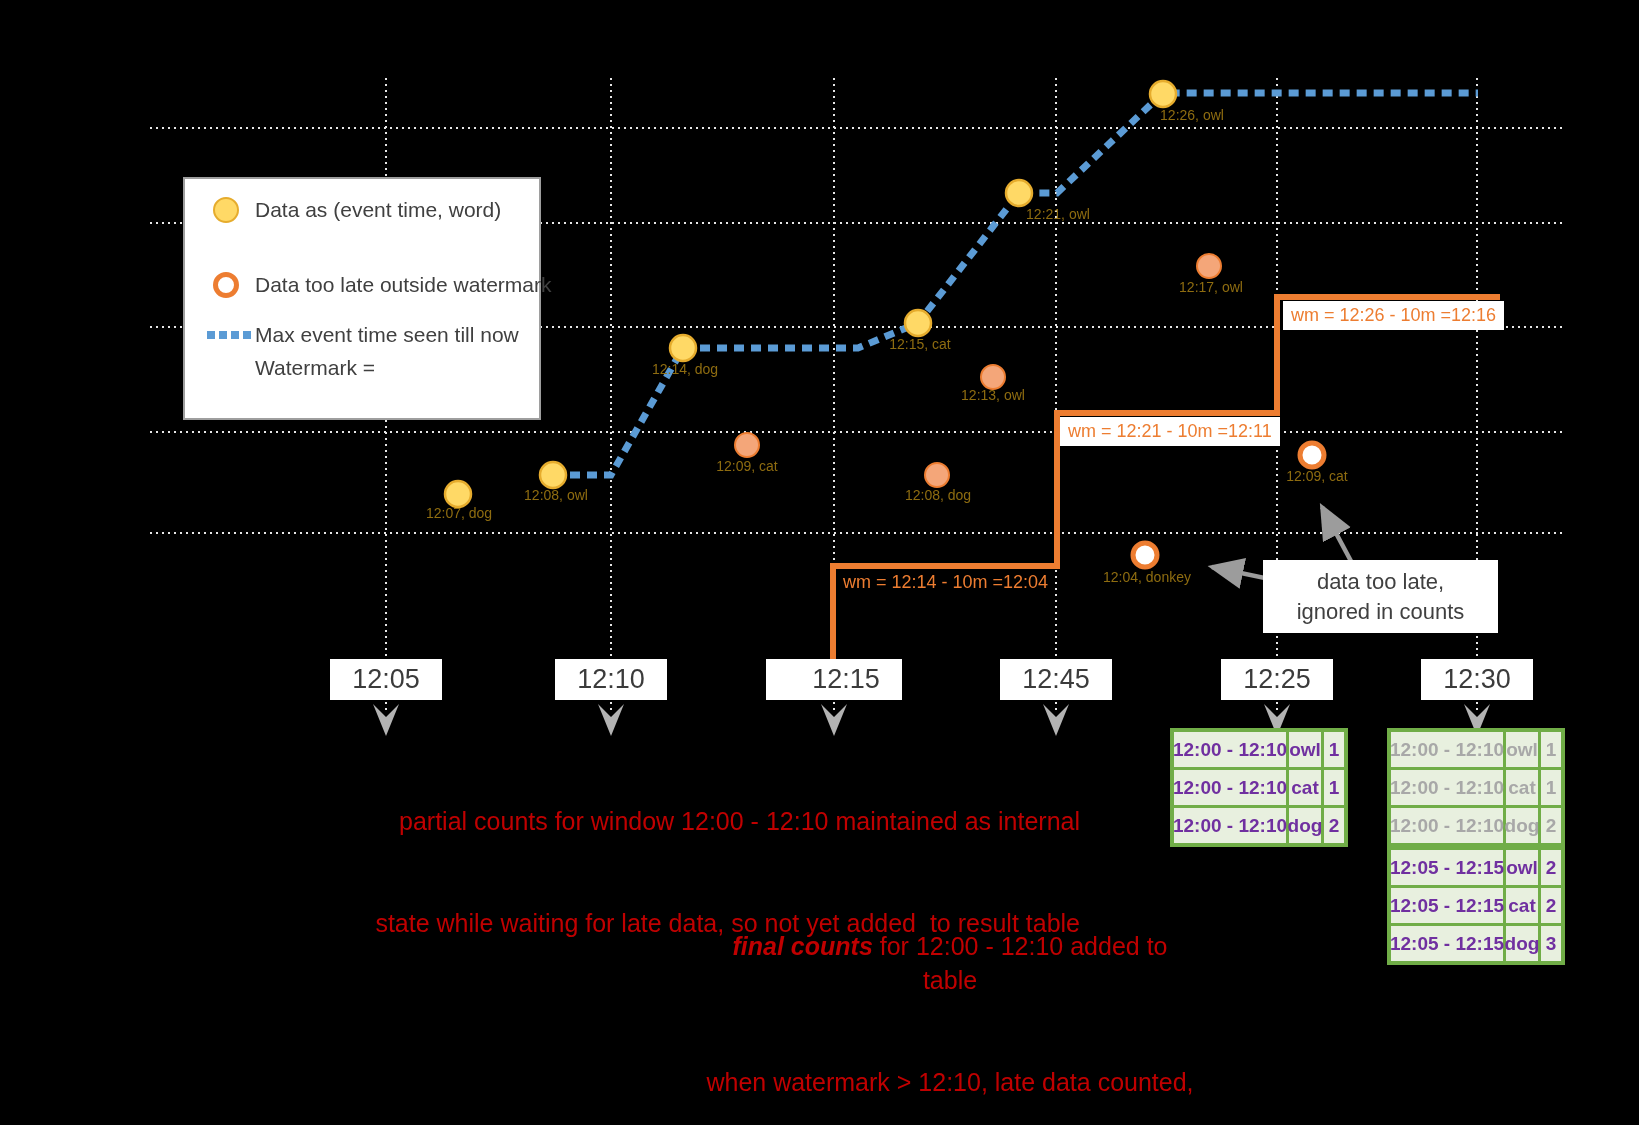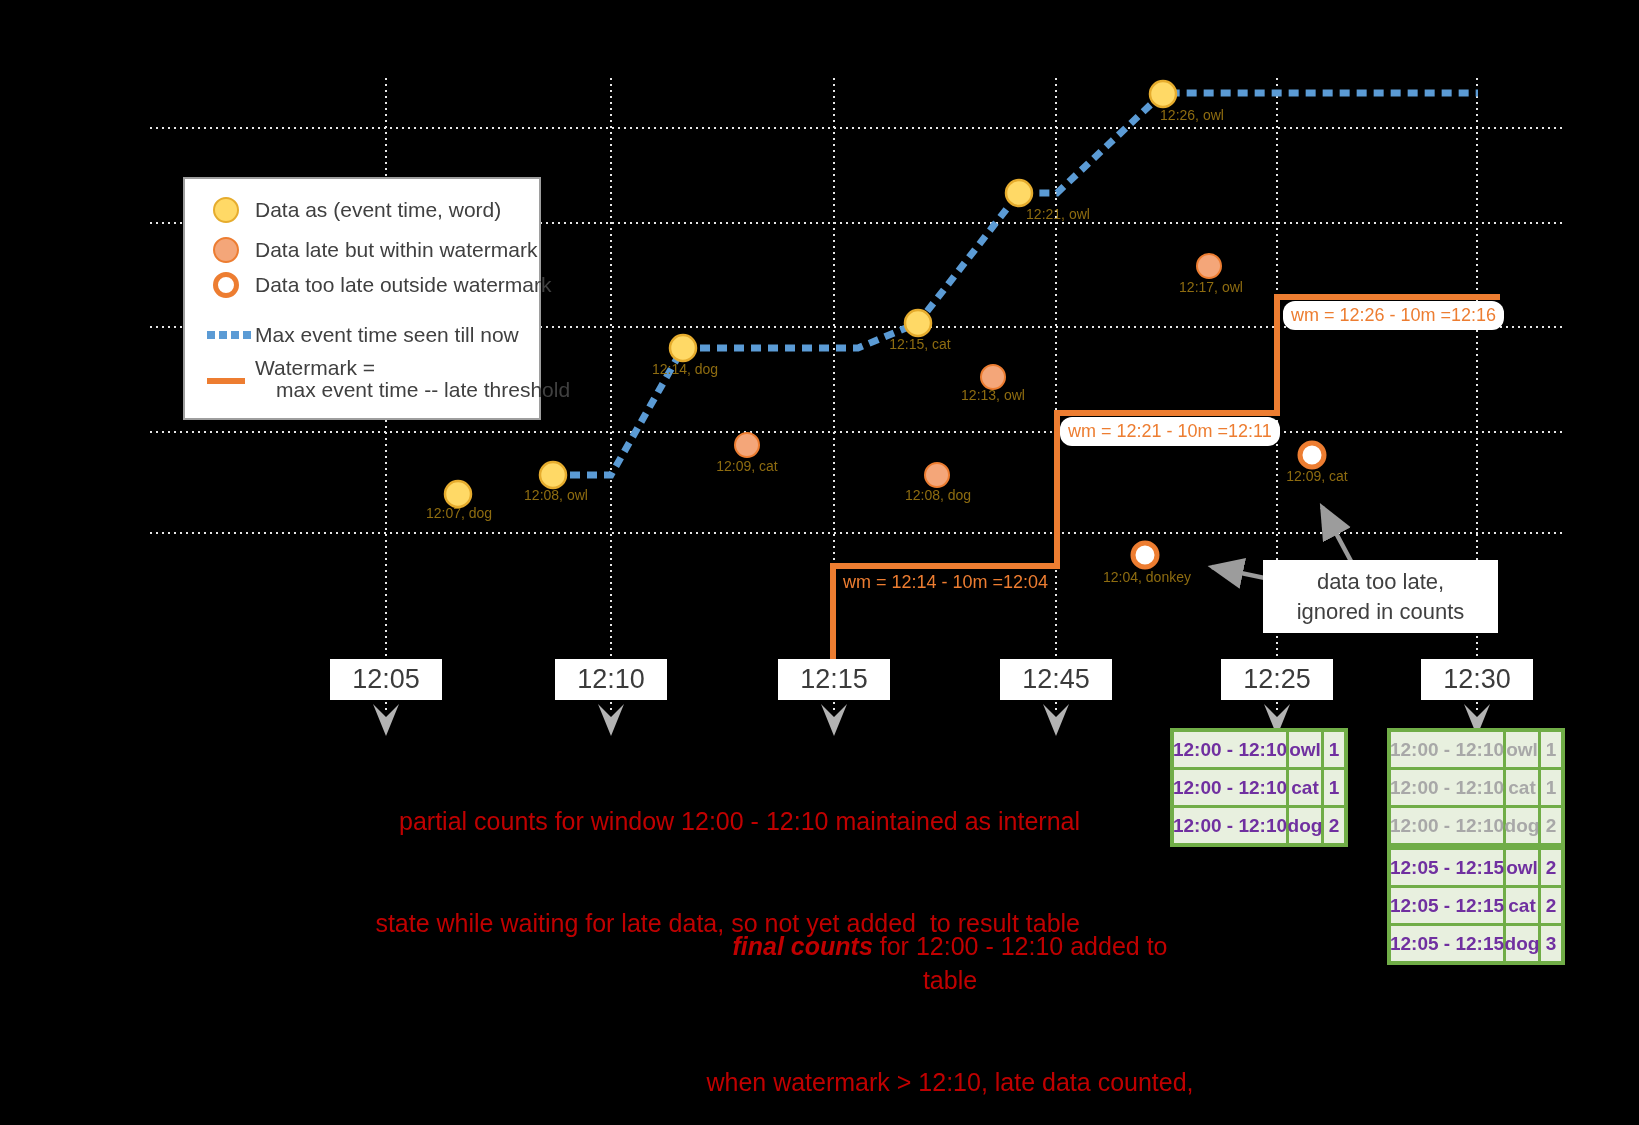--- a/index.html
+++ b/index.html
@@ -19,21 +19,21 @@
               width:26px;height:26px;border-radius:50%;box-sizing:border-box;}
   .swatch-dashes{position:absolute;left:22px;top:50%;transform:translateY(-50%);display:flex;gap:4px;}
   .swatch-dashes span{width:8px;height:8px;background:#5B9BD5;display:block;}
   .swatch-line{position:absolute;left:22px;width:38px;height:6px;background:#ED7D31;}
 
   
   .point-label{position:absolute;transform:translateX(-50%);font-size:14px;color:#8E6C10;
                white-space:nowrap;}
 
   
-  .wm-label{position:absolute;font-size:18px;color:#ED7D31;white-space:nowrap;border-radius:12px;}
+  .wm-label{position:absolute;font-size:18px;color:#ED7D31;white-space:nowrap;}
   .wm-label.boxed{background:#fff;padding:4px 8px;}
 
   
   .tick-box{position:absolute;transform:translateX(-50%);width:112px;height:41px;background:#fff;
             display:flex;align-items:center;justify-content:center;font-size:27px;color:#3B3B3B;}
 
   
   #too-late-box{position:absolute;left:1263px;top:560px;width:235px;height:73px;background:#fff;
                 display:flex;flex-direction:column;align-items:center;justify-content:center;
                 font-size:22px;line-height:30px;color:#404040;}
@@ -98,43 +98,35 @@
       <circle cx="1209" cy="266" r="12" fill="#F4A679" stroke="#ED7D31" stroke-width="2"></circle>
       <circle cx="1145" cy="555" r="12" fill="#FFFFFF" stroke="#ED7D31" stroke-width="5"></circle>
       <circle cx="1312" cy="455" r="12" fill="#FFFFFF" stroke="#ED7D31" stroke-width="5"></circle>
     </svg>
 
   <div id="legend">
     <div class="legend-row" style="top:17px;">
       <span class="swatch-dot" style="background:#FFD966;border:2px solid #E6AC2D;"></span>
       <span class="legend-label">Data as (event time, word)</span>
     </div>
-    <div class="legend-row" style="top:57px;">
-      <span class="swatch-dot" style="background:#F4A679;border:2px solid #ED7D31;"></span>
-      <span class="legend-label">Data late but within watermark</span>
-    </div>
     <div class="legend-row" style="top:92px;">
       <span class="swatch-dot" style="background:#fff;border:5px solid #ED7D31;"></span>
       <span class="legend-label">Data too late outside watermark</span>
     </div>
     <div class="legend-row" style="top:142px;">
       <span class="swatch-dashes">
           <span></span>
           <span></span>
           <span></span>
           <span></span>
         </span>
       <span class="legend-label">Max event time seen till now</span>
     </div>
     <div class="legend-row" style="top:175px;">
       <span class="legend-label">Watermark =</span>
-    </div>
-    <div class="legend-row" style="top:189px;">
-      <span class="swatch-line" style="top:10px;"></span>
-      <span class="legend-label indent" style="top:22px;">max event time -- late threshold</span>
     </div>
   </div>
 
   <div class="overlay" id="gen-overlay">
       <div class="point-label" style="left: 459px; top: 505px;">12:07, dog</div>
       <div class="point-label" style="left: 556px; top: 487px;">12:08, owl</div>
       <div class="point-label" style="left: 685px; top: 361px;">12:14, dog</div>
       <div class="point-label" style="left: 920px; top: 336px;">12:15, cat</div>
       <div class="point-label" style="left: 1058px; top: 206px;">12:21, owl</div>
       <div class="point-label" style="left: 1192px; top: 107px;">12:26, owl</div>
@@ -142,21 +134,21 @@
       <div class="point-label" style="left: 938px; top: 487px;">12:08, dog</div>
       <div class="point-label" style="left: 993px; top: 387px;">12:13, owl</div>
       <div class="point-label" style="left: 1211px; top: 279px;">12:17, owl</div>
       <div class="point-label" style="left: 1147px; top: 569px;">12:04, donkey</div>
       <div class="point-label" style="left: 1317px; top: 468px;">12:09, cat</div>
       <div class="wm-label" style="left: 843px; top: 572px;">wm = 12:14 - 10m =12:04</div>
       <div class="wm-label boxed" style="left: 1060px; top: 417px;">wm = 12:21 - 10m =12:11</div>
       <div class="wm-label boxed" style="left: 1283px; top: 301px;">wm = 12:26 - 10m =12:16</div>
       <div class="tick-box" style="left: 386px; top: 659px;">12:05</div>
       <div class="tick-box" style="left: 611px; top: 659px;">12:10</div>
-      <div class="tick-box" style="left: 834px; top: 659px;">12:15</div>
+      <div class="tick-box" style="left: 834px; top: 659px; padding-left: 24px;">12:15</div>
       <div class="tick-box" style="left: 1056px; top: 659px;">12:45</div>
       <div class="tick-box" style="left: 1277px; top: 659px;">12:25</div>
       <div class="tick-box" style="left: 1477px; top: 659px;">12:30</div>
       <div class="result-table" style="left: 1170px; top: 728px;">
         <div class="rt-row">
           <div class="rt-cell">12:00 - 12:10</div>
           <div class="rt-cell">owl</div>
           <div class="rt-cell">1</div>
         </div>
         <div class="rt-row">

